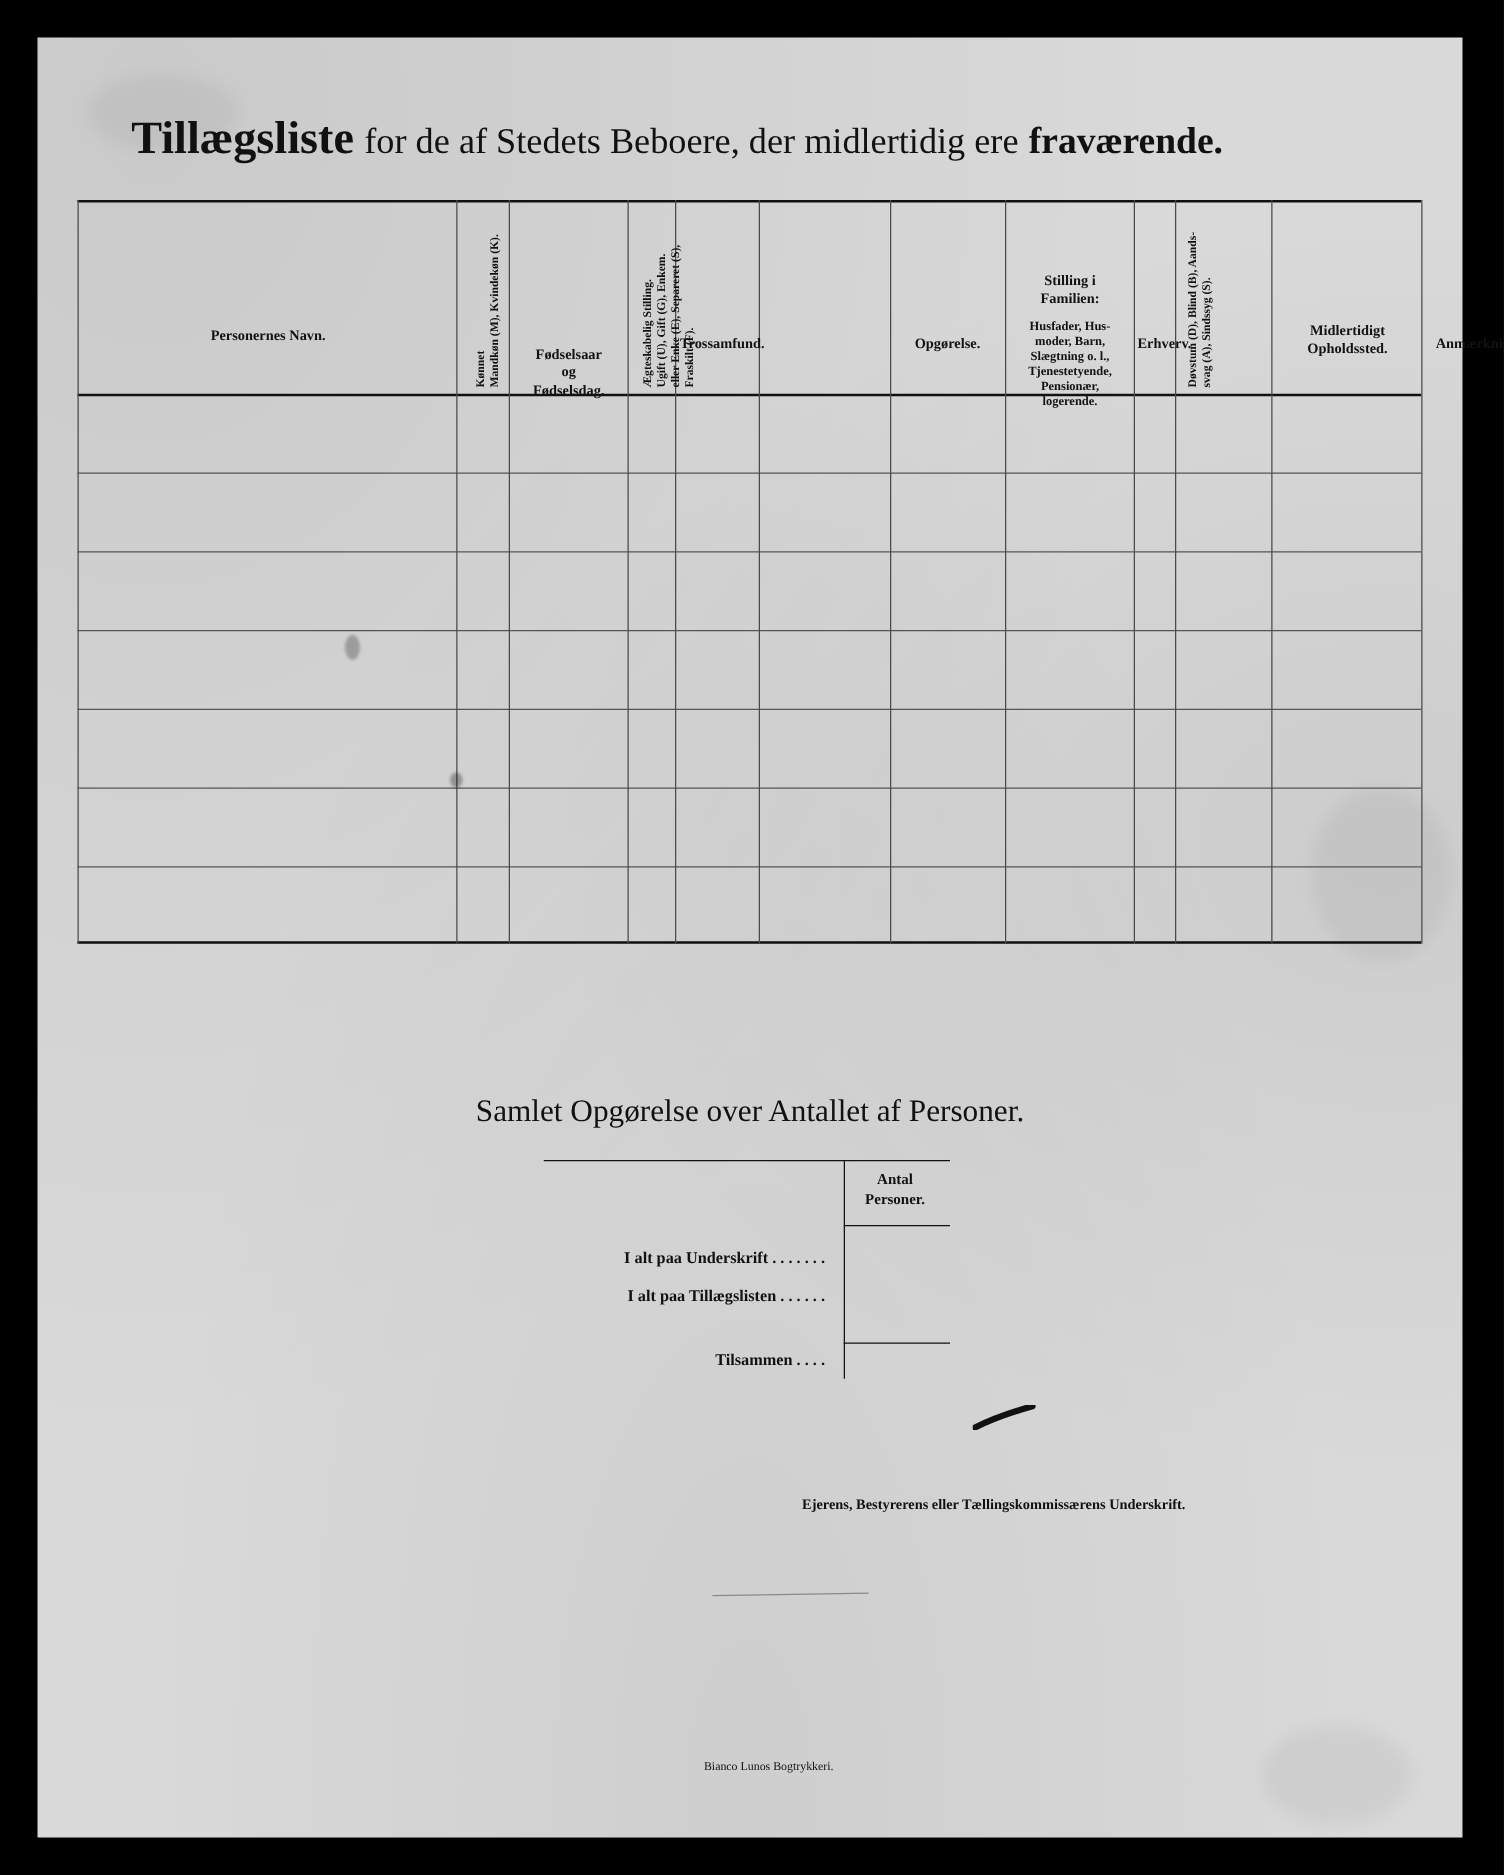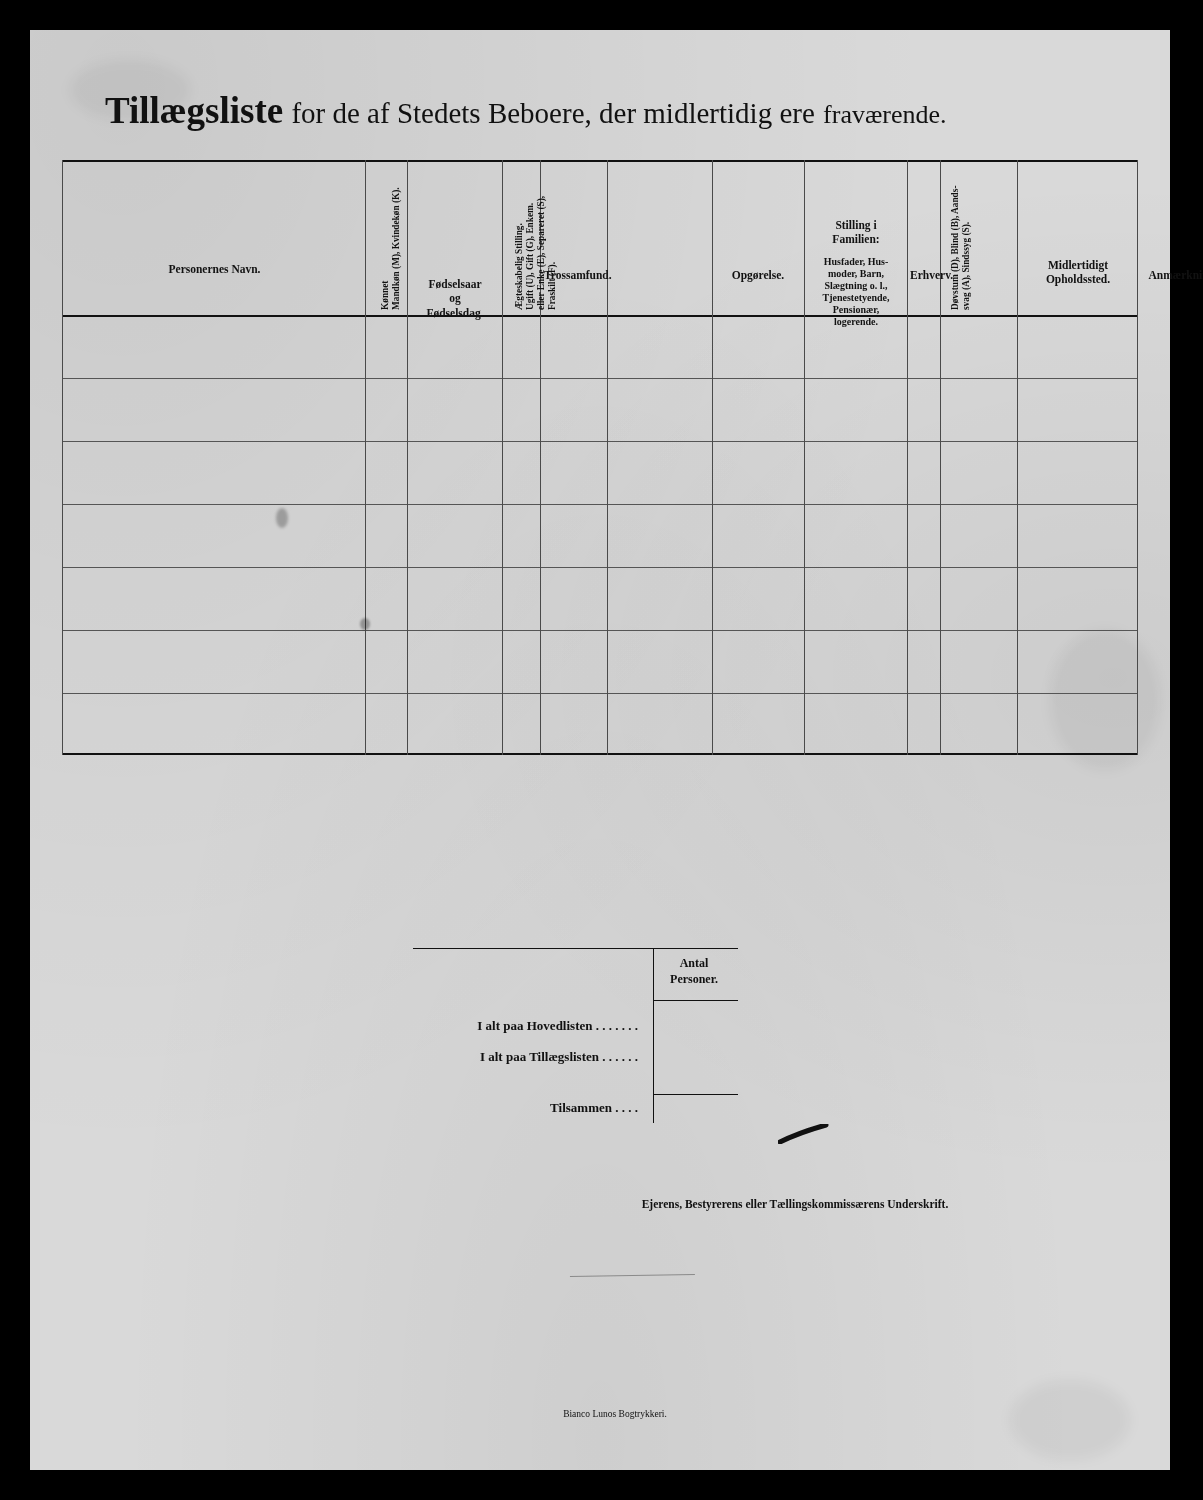--- a/index.html
+++ b/index.html
@@ -37,22 +37,22 @@
     white-space: nowrap;
   }
   .title .big {
     font-size: 37px;
     font-weight: bold;
   }
   .title .mid {
     font-size: 29px;
   }
   .title .bold {
-    font-weight: normal;
-    font-size: 26px;
+    font-weight: bold;
+    font-size: 30px;
     margin-top: 16px;
   }
 
   
   .tbl {
     position: absolute;
     left: 32px;
     top: 130px;
     width: 1075px;
     height: 595px;
@@ -99,25 +99,24 @@
   .subtitle {
     position: absolute;
     left: 0;
     top: 846px;
     width: 1140px;
     text-align: center;
     font-size: 25px;
   }
   .sumbox {
     position: absolute;
-    left: 383px;
+    left: 405px;
     top: 898px;
     width: 325px;
     height: 175px;
-    margin-top: 20px;
   }
   .sum-hline {
     position: absolute;
     height: 0;
     border-top: 1.6px solid #111;
   }
   .sum-vline {
     position: absolute;
     width: 0;
     border-left: 1.6px solid #111;
@@ -244,30 +243,31 @@
     <div class="colhead" style="left:958px;top:98px;width:116px;">Midlertidigt<br>Opholdssted.</div>
 
     <div class="colhead" style="left:1078px;top:108px;width:95px;">Anmærkninger.</div>
   </div>
 
   <div style="position:absolute;left:32px;top:130px;width:1075px;height:0;"></div>
 
   <div class="smudge" style="left:246px;top:478px;width:12px;height:20px;background:rgba(0,0,0,0.25);filter:blur(1.4px);"></div>
   <div class="smudge" style="left:330px;top:588px;width:10px;height:12px;background:rgba(0,0,0,0.3);filter:blur(1.2px);"></div>
 
+  <div class="subtitle">Samlet Opgørelse over Antallet af Personer.</div>
 
   <div class="sumbox">
     <div class="sum-hline" style="left:0;top:0;width:325px;"></div>
     <div class="sum-vline" style="left:240px;top:0;height:175px;"></div>
     <div class="sum-hline" style="left:240px;top:52px;width:85px;"></div>
     <div class="sum-hline" style="left:240px;top:146px;width:85px;"></div>
 
     <div class="antal">Antal<br>Personer.</div>
 
-    <div class="rowlabel" style="top:70px;">I alt paa Hovedlisten . . . . . . .</div>
+    <div class="rowlabel" style="top:70px;">I alt paa Underskrift . . . . . . .</div>
     <div class="rowlabel" style="top:101px;">I alt paa Tillægslisten . . . . . .</div>
     <div class="rowlabel" style="top:152px;">Tilsammen . . . .</div>
 
     <div style="position:absolute;left:250px;top:68px;width:70px;height:22px;"></div>
     <div style="position:absolute;left:250px;top:100px;width:70px;height:22px;"></div>
     <div style="position:absolute;left:250px;top:150px;width:70px;height:22px;"></div>
   </div>
 
   <div class="pencil1">
     <svg width="52" height="20" viewBox="0 0 52 20">

